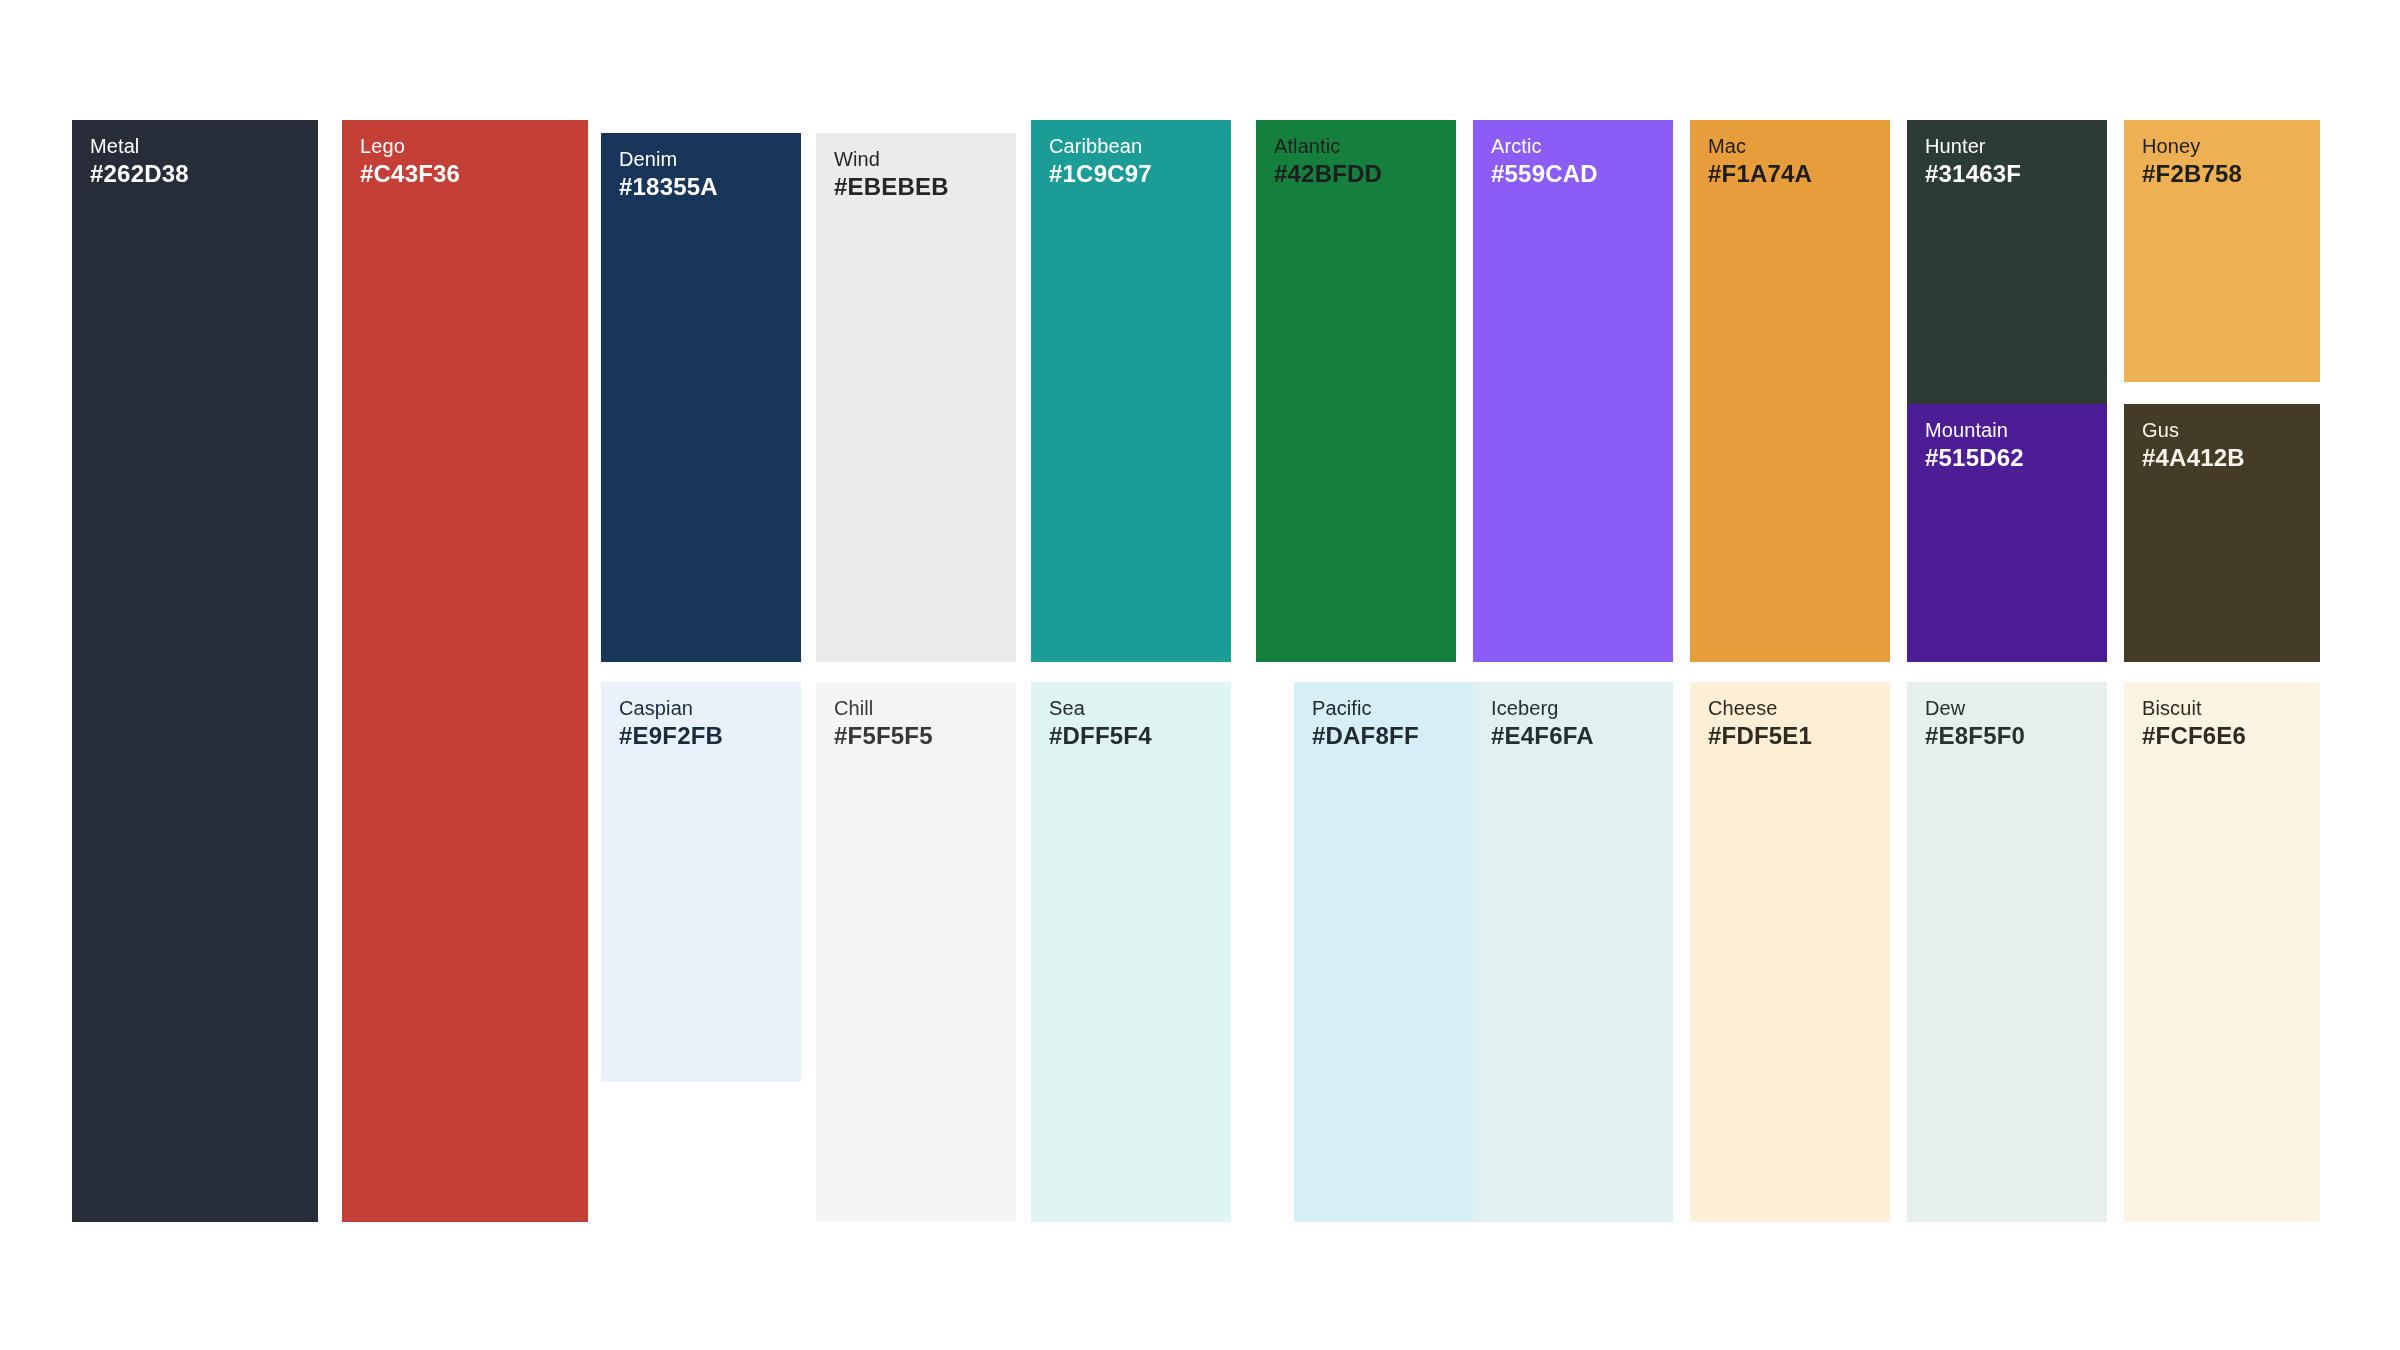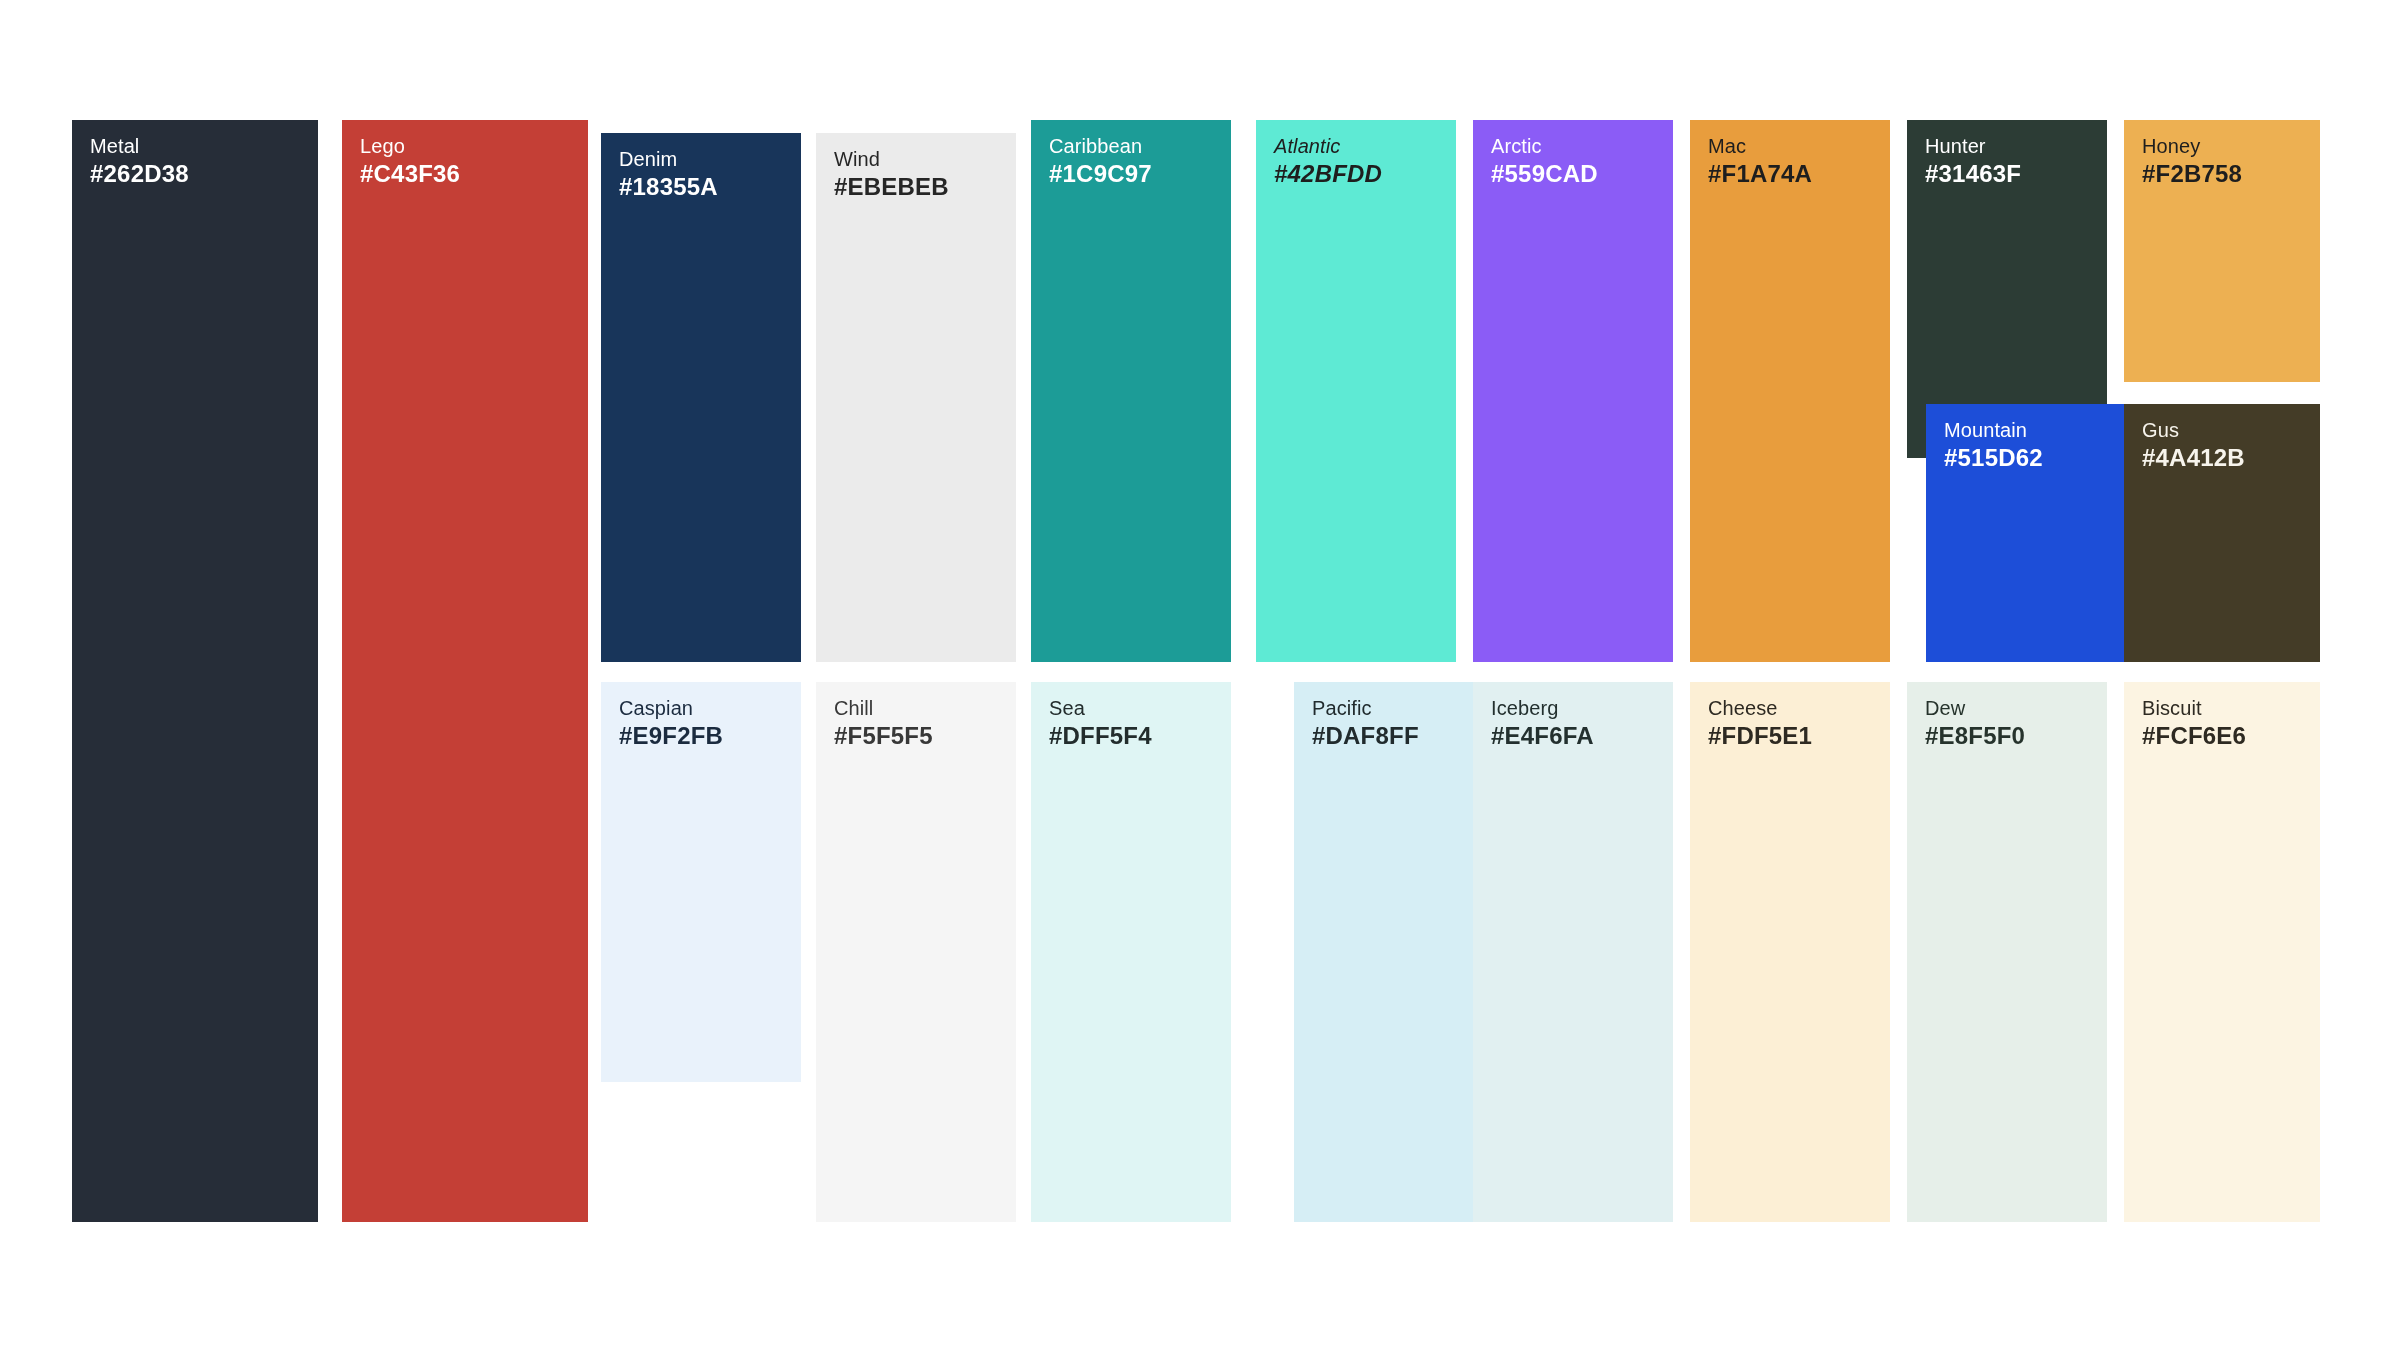--- a/index.html
+++ b/index.html
@@ -94,21 +94,21 @@
         <span class="swatch-name">Caribbean</span>
         <span class="swatch-hex">#1C9C97</span>
       </div>
     </div>
     <div class="swatch" style="left: 1031px; top: 682px; width: 200px; height: 540px; background: rgb(223, 245, 244);">
       <div class="swatch-text" style="color: rgb(35, 45, 45);">
         <span class="swatch-name">Sea</span>
         <span class="swatch-hex">#DFF5F4</span>
       </div>
     </div>
-    <div class="swatch" style="left: 1256px; top: 120px; width: 200px; height: 542px; background: #5eead4; font-style: italic;">
+    <div class="swatch" style="left: 1256px; top: 120px; width: 200px; height: 542px; background: #15803d;">
       <div class="swatch-text" style="color: rgb(30, 30, 30);">
         <span class="swatch-name">Atlantic</span>
         <span class="swatch-hex">#42BFDD</span>
       </div>
     </div>
     <div class="swatch" style="left: 1256px; top: 682px; width: 200px; height: 540px; background: rgb(214, 238, 245); margin-left: 38px;">
       <div class="swatch-text" style="color: rgb(33, 43, 46);">
         <span class="swatch-name">Pacific</span>
         <span class="swatch-hex">#DAF8FF</span>
       </div>
@@ -136,21 +136,21 @@
         <span class="swatch-name">Cheese</span>
         <span class="swatch-hex">#FDF5E1</span>
       </div>
     </div>
     <div class="swatch" style="left: 1907px; top: 120px; width: 200px; height: 338px; background: rgb(44, 60, 53);">
       <div class="swatch-text" style="color: rgb(255, 255, 255);">
         <span class="swatch-name">Hunter</span>
         <span class="swatch-hex">#31463F</span>
       </div>
     </div>
-    <div class="swatch" style="left: 1907px; top: 404px; width: 200px; height: 258px; background: #1d4ed8; margin-left: 19px;">
+    <div class="swatch" style="left: 1907px; top: 404px; width: 200px; height: 258px; background: #4c1d95;">
       <div class="swatch-text" style="color: rgb(255, 255, 255);">
         <span class="swatch-name">Mountain</span>
         <span class="swatch-hex">#515D62</span>
       </div>
     </div>
     <div class="swatch" style="left: 1907px; top: 682px; width: 200px; height: 540px; background: rgb(230, 239, 233);">
       <div class="swatch-text" style="color: rgb(38, 51, 44);">
         <span class="swatch-name">Dew</span>
         <span class="swatch-hex">#E8F5F0</span>
       </div>

